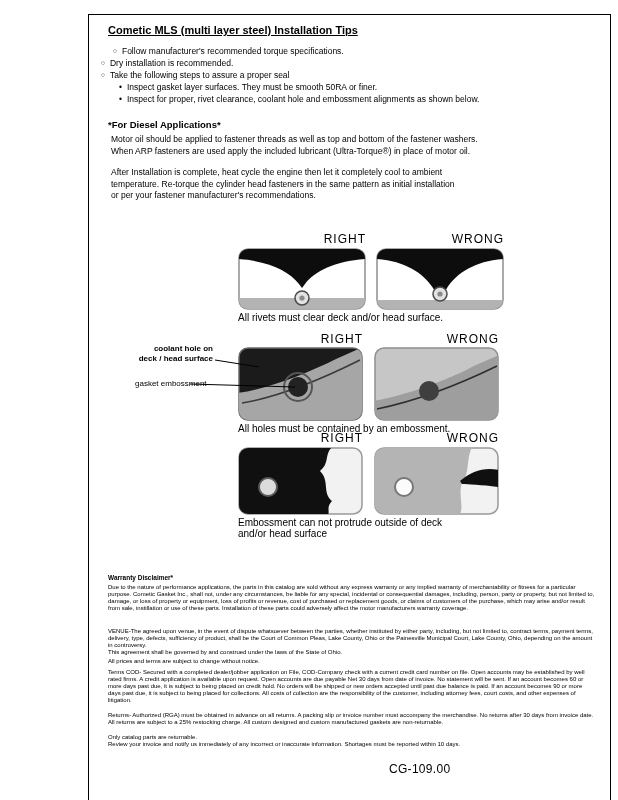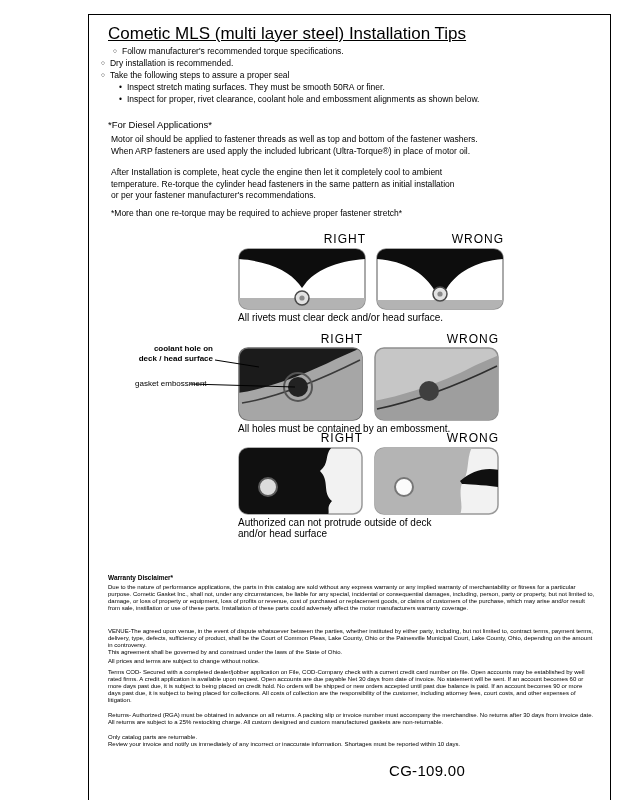--- a/index.html
+++ b/index.html
@@ -6,56 +6,55 @@
   html,body { background:#ffffff; }
   body {
     width:618px; height:800px; position:relative; overflow:hidden;
     font-family:"Liberation Sans", sans-serif; color:#000;
   }
   .page {
     position:absolute; left:88px; top:14px; width:523px; height:792px;
     border:1px solid #000; border-bottom:none; background:#fff;
   }
   .abs { position:absolute; }
-  .title { font-size:17px; font-weight:normal; text-decoration:underline; white-space:nowrap;text-align:center; }
+  .title { font-size:11px; font-weight:bold; text-decoration:underline; white-space:nowrap;text-align:center; }
   .obullet { font-size:8.5px; white-space:nowrap; }
   .obullet::before { content:"○"; font-size:6.5px; margin-right:5px; position:relative; top:-1px; }
   .sbullet { font-size:8.5px; white-space:nowrap; }
   .sbullet::before { content:"•"; font-size:8.5px; margin-right:5px; }
-  .h2 { font-size:9.5px; font-weight:normal; }
+  .h2 { font-size:9.5px; font-weight:bold; }
   .para { font-size:8.5px; line-height:11.5px; white-space:pre-line; }
   .dlabel { font-size:12px; letter-spacing:1px; text-align:right; }
   .caption { font-size:10px; white-space:pre-line; line-height:10.5px; }
   .ann { font-size:8px; line-height:10px; white-space:pre-line; }
   .ann-r { text-align:right;font-weight:bold; }
   .small-head { font-size:6.5px; font-weight:bold; }
   .small { font-size:6px; line-height:7px; width:487px; white-space:pre-line; text-align:left; }
-  .footer { font-size:15px; letter-spacing:0.3px; }
+  .footer { font-size:12px; letter-spacing:0.3px; }
   .leader { pointer-events:none; }
 </style>
 </head>
 <body>
 
 <div class="page">
 
   <div class="abs title" style="left:19px;top:9px">Cometic MLS (multi layer steel) Installation Tips</div>
 
   <div class="abs obullet" style="left:24px;top:31px">Follow manufacturer's recommended torque specifications.</div>
   <div class="abs obullet" style="left:12px;top:43px">Dry installation is recommended.</div>
   <div class="abs obullet" style="left:12px;top:55px">Take the following steps to assure a proper seal</div>
-  <div class="abs sbullet" style="left:30px;top:67px">Inspect stretch mating surfaces.  They must be smooth 50RA or finer.</div>
+  <div class="abs sbullet" style="left:30px;top:67px">Inspect gasket layer surfaces.  They must be smooth 50RA or finer.</div>
   <div class="abs sbullet" style="left:30px;top:79px">Inspect for proper, rivet clearance, coolant hole and embossment alignments as shown below.</div>
 
   <div class="abs h2" style="left:19px;top:104px">*For Diesel Applications*</div>
   <div class="abs para" style="left:22px;top:119px;width:482px">Motor oil should be applied to fastener threads as well as top and bottom of the fastener washers.
 When ARP fasteners are used apply the included lubricant (Ultra-Torque®) in place of motor oil.</div>
   <div class="abs para" style="left:22px;top:152px;width:482px">After Installation is complete, heat cycle the engine then let it completely cool to ambient
 temperature. Re-torque the cylinder head fasteners in the same pattern as initial installation
 or per your fastener manufacturer's recommendations.</div>
-  <div class="abs para" style="left:22px;top:193px;width:482px">*More than one re-torque may be required to achieve proper fastener stretch*</div>
 
   <div class="abs dlabel" style="left:149px;top:217px;width:128px">RIGHT</div>
   <div class="abs dlabel" style="left:287px;top:217px;width:128px">WRONG</div>
 
   <svg class="abs" style="left:149px;top:233px" width="128" height="62" viewBox="0 0 128 62">
     <defs>
         <clipPath id="cpa">
           <rect x="1" y="1" width="126" height="60" rx="9"></rect>
         </clipPath>
       </defs>
@@ -146,21 +145,21 @@
         </clipPath>
       </defs>
     <rect x="1" y="1" width="123" height="66" rx="9" fill="#f2f2f2" stroke="#999999" stroke-width="1.5"></rect>
     <g clip-path="url(#cpf)">
       <path d="M0,0 H98 C92,12 96,26 88,36 C84,48 90,58 86,68 H0 Z" fill="#b4b4b4"></path>
       <path d="M86,34 C98,24 110,20 125,23 V40 C108,38 94,37 88,37 Z" fill="#101010"></path>
       <circle cx="30" cy="40" r="9" fill="#fbfbfb" stroke="#777777" stroke-width="2"></circle>
     </g>
   </svg>
 
-  <div class="abs caption" style="left:149px;top:503px;width:230px">Authorized can not protrude outside of deck
+  <div class="abs caption" style="left:149px;top:503px;width:230px">Embossment can not protrude outside of deck
 and/or head surface</div>
 
   <svg class="abs leader" style="left:0;top:0" width="523" height="790" viewBox="0 0 523 790">
     <line x1="126" y1="345" x2="170" y2="352" stroke="#000" stroke-width="1"></line>
     <line x1="101" y1="369" x2="206" y2="372" stroke="#000" stroke-width="1"></line>
   </svg>
 
   <div class="abs small-head" style="left:19px;top:559px">Warranty Disclaimer*</div>
   <div class="abs small" style="left:19px;top:569px">Due to the nature of performance applications, the parts in this catalog are sold without any express warranty or any implied warranty of merchantability or fitness for a particular purpose.  Cometic Gasket Inc., shall not, under any circumstances, be liable for any special, incidental or consequential damages, including, person, party or property, but not limited to, damage, or loss of property or equipment, loss of profits or revenue, cost of purchased or replacement goods, or claims of customers of the purchase, which may arise and/or result from sale, instillation or use of these parts.  Installation of these parts could adversely affect the motor manufacturers warranty coverage.</div>
   <div class="abs small" style="left:19px;top:613px">VENUE-The agreed upon venue, in the event of dispute whatsoever between the parties, whether instituted by either party, including, but not limited to, contract terms, payment terms, delivery, type, defects, sufficiency of product, shall be the Court of Common Pleas, Lake County, Ohio or the Painesville Municipal Court, Lake County, Ohio, depending on the amount in controversy.

